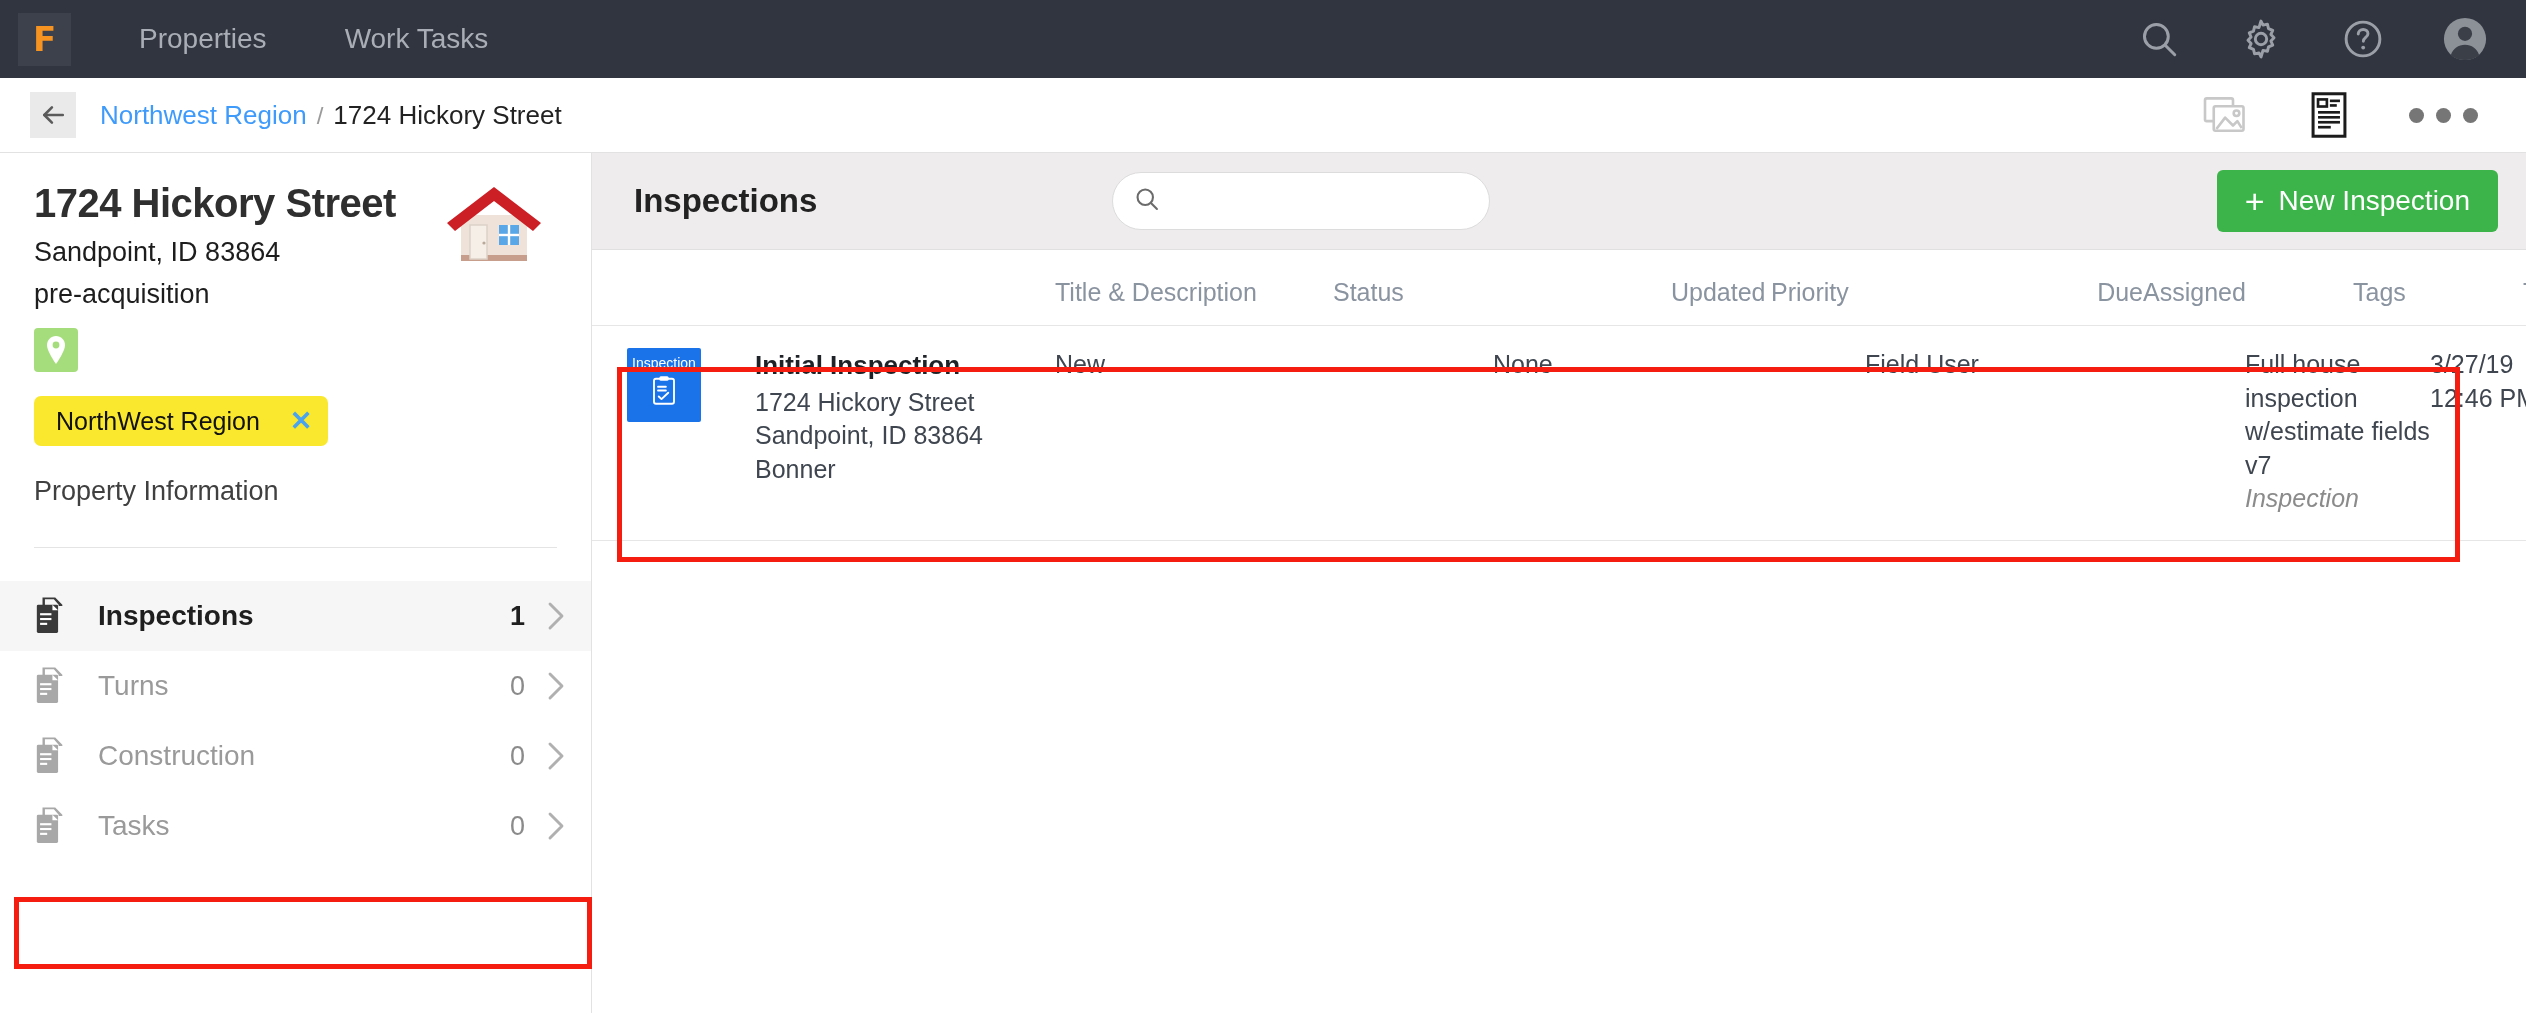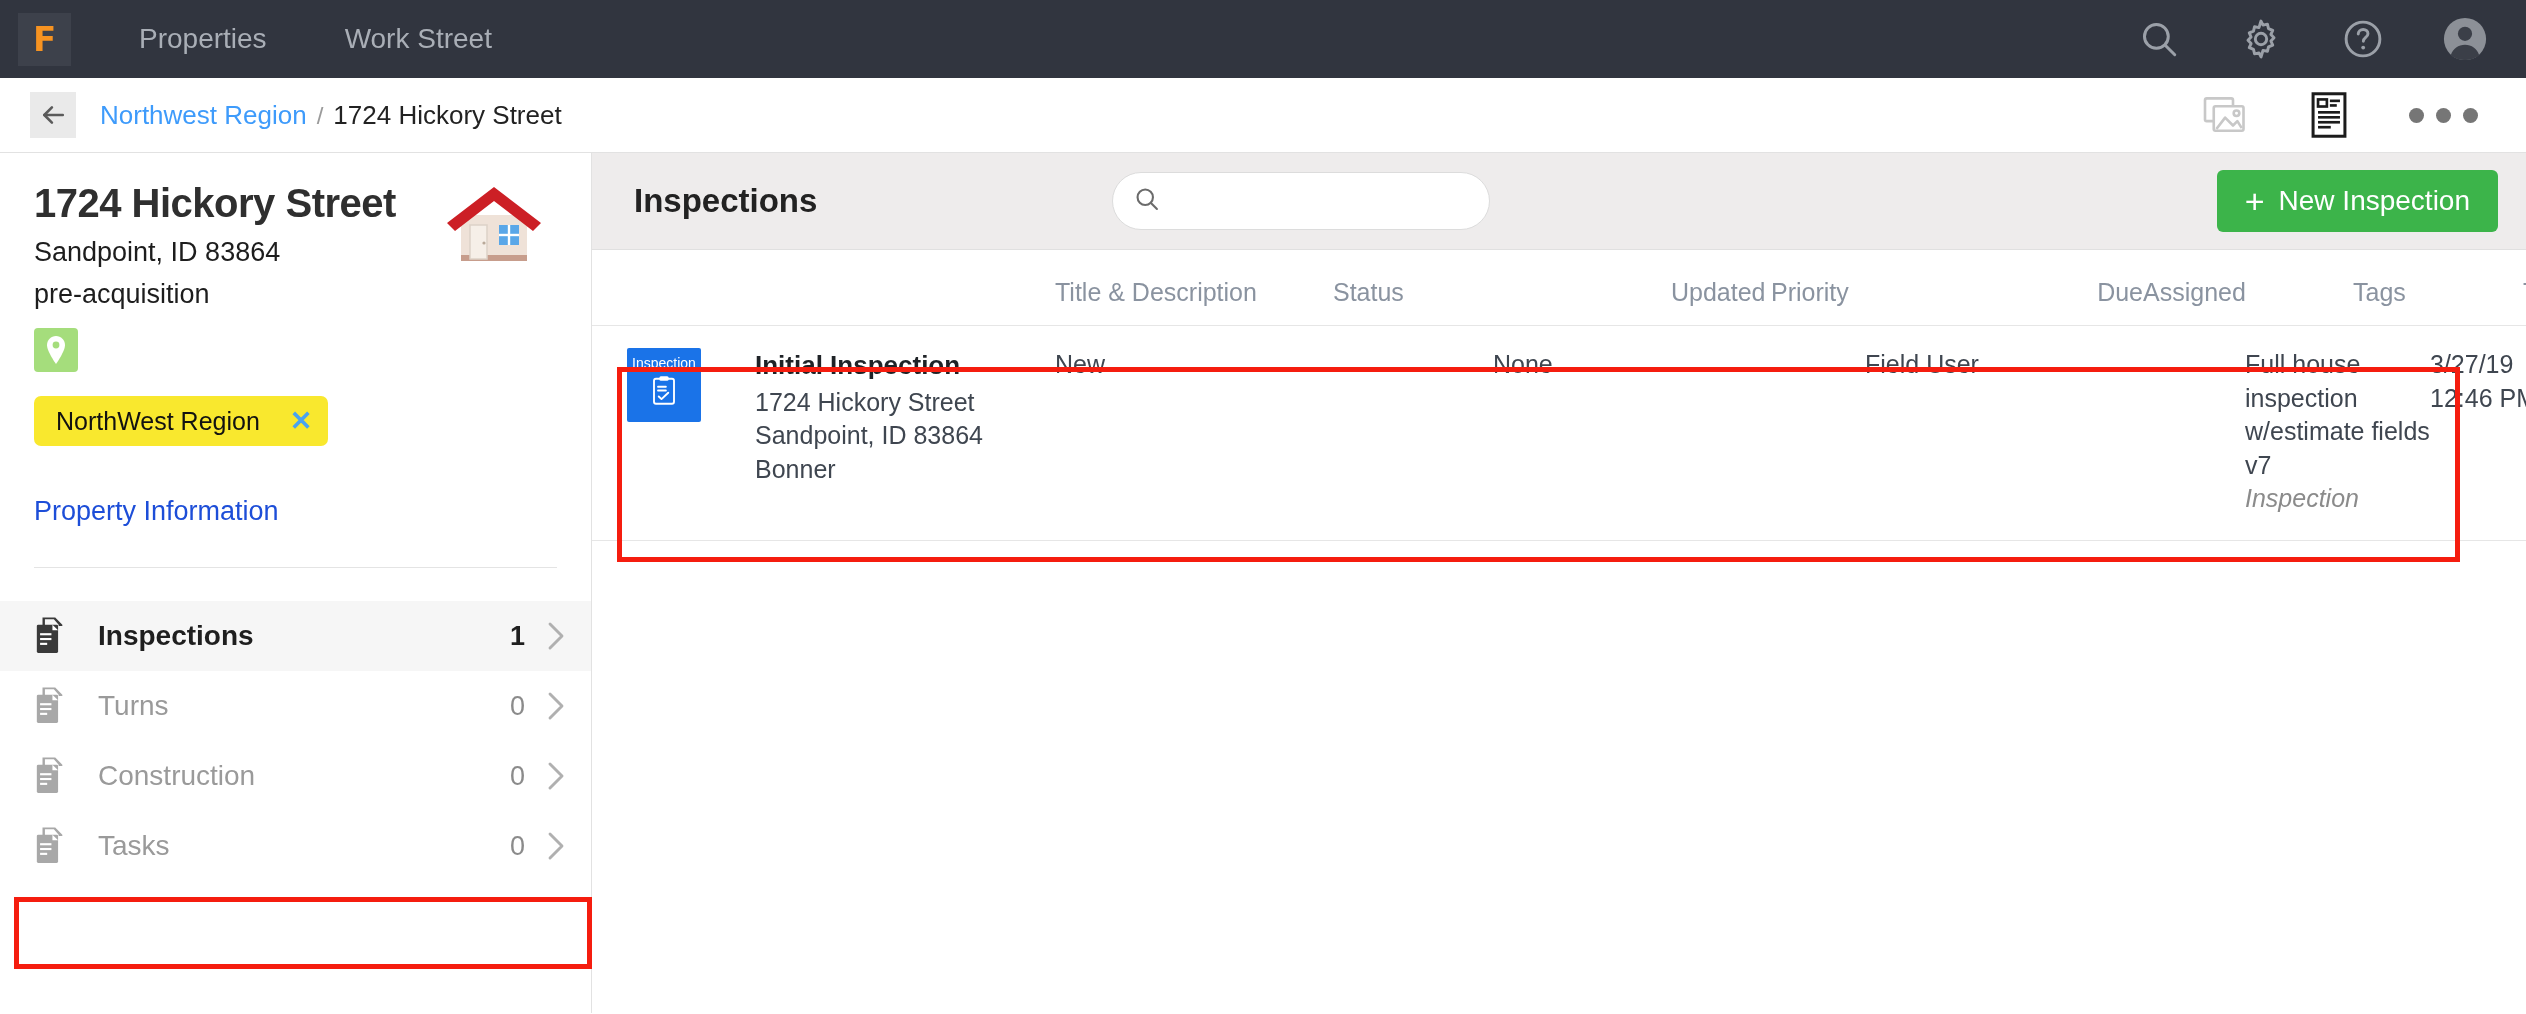--- a/index.html
+++ b/index.html
@@ -97,23 +97,23 @@
     display: inline-flex; align-items: center;
     background: #f9e82e;
     border-radius: 7px;
     padding: 9px 16px 9px 22px;
     cursor: pointer;
   }
   .tag-label { font-size: 25px; color: #111; }
   .tag-x { color: #4aa3ef; font-size: 27px; font-weight: bold; margin-left: 30px; cursor: pointer; }
   .prop-info {
     padding: 0 34px;
-    margin-top: 50px;
+    margin-top: 30px;
     font-size: 27px;
-    color: #1d4ed8;
+    color: #404040;
     cursor: pointer;
   }
   .side-divider { margin: 40px 34px 0 34px; border-top: 1px solid #e4e4e4; }
 
   .nav-list { margin-top: 33px; }
   .nav-item {
     height: 70px;
     display: flex; align-items: center;
     padding: 0 24px 0 34px;
     cursor: pointer;
@@ -235,21 +235,21 @@
 </style>
 </head>
 <body>
 
 <div class="topnav">
   <div class="logo-box">
     <span class="logo-letter">F</span>
   </div>
   <div class="nav-links">
     <span class="nav-link">Properties</span>
-    <span class="nav-link">Work Street</span>
+    <span class="nav-link">Work Tasks</span>
   </div>
   <div class="nav-spacer"></div>
   <div class="nav-icons">
     <div class="nav-icon">
       <svg width="42" height="42" viewBox="0 0 24 24" fill="none" stroke="#9ba0a8" stroke-width="1.7">
         <circle cx="10.5" cy="10.5" r="6.8"></circle>
           <line x1="15.4" y1="15.4" x2="21" y2="21" stroke-linecap="round"></line>
       </svg>
     </div>
     <div class="nav-icon">

